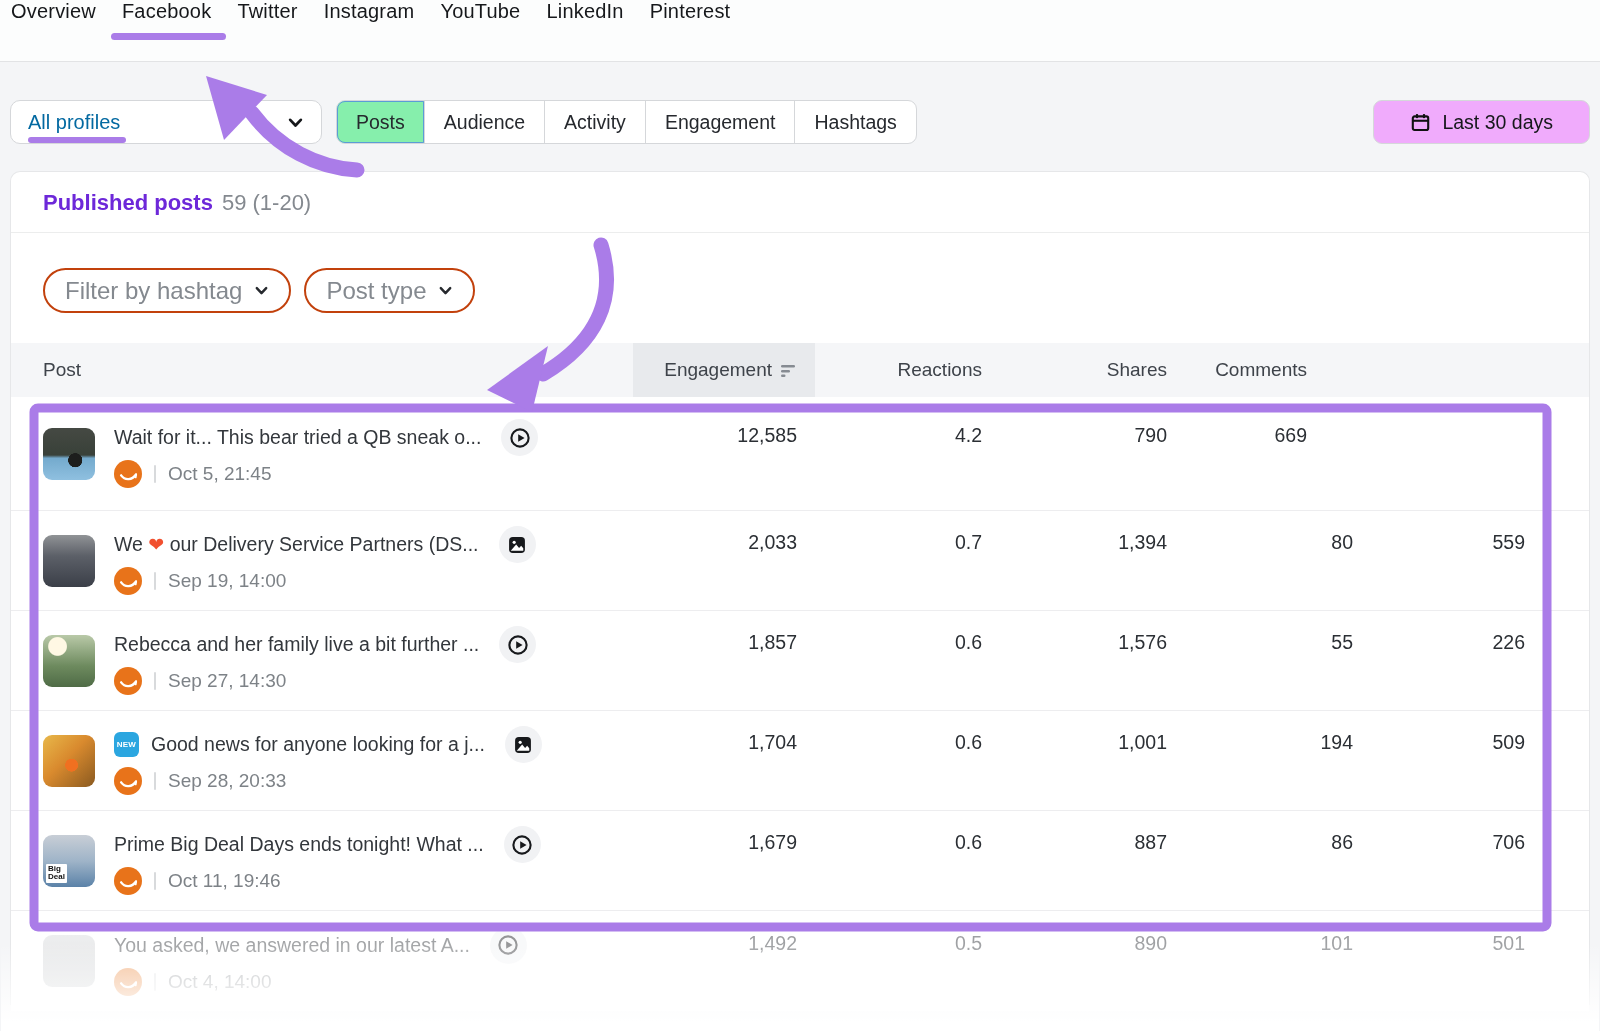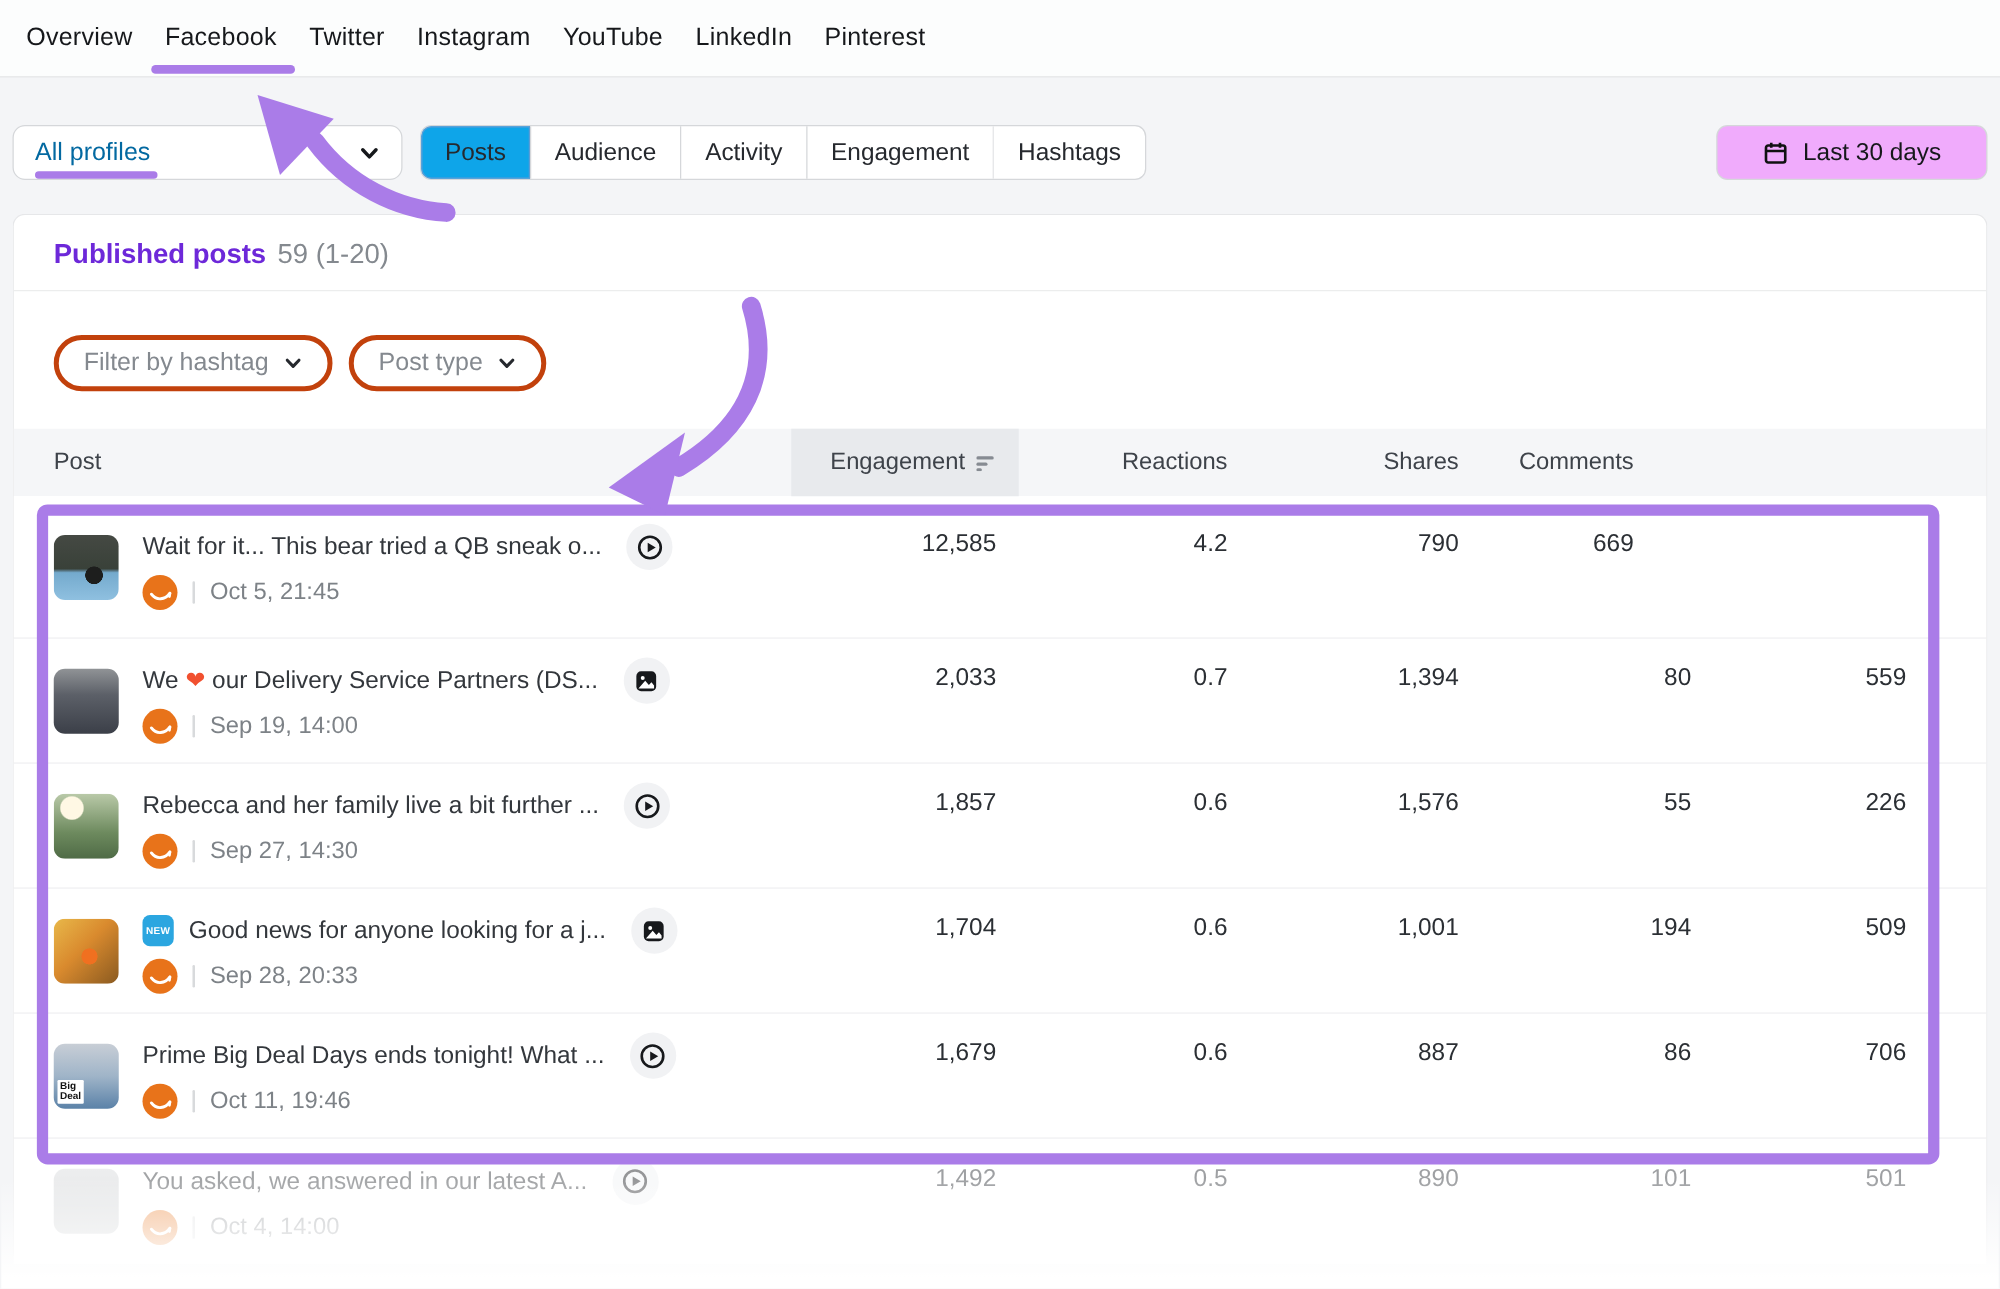--- a/index.html
+++ b/index.html
@@ -15,21 +15,21 @@
   html,body{width:1600px;height:1031px;}
   body{
     position:relative;overflow:hidden;
     background:#f4f5f7;
     font-family:"Liberation Sans","DejaVu Sans",sans-serif;
     color:var(--txt);
   }
   
   .topnav{
     height:62px;background:#fcfdfd;border-bottom:1px solid #e2e3e5;
-    display:flex;align-items:center;padding-left:21px;overflow:visible;
+    display:flex;align-items:flex-start;padding-left:11px;overflow:visible;
   }
   .nav-item{
     font-size:20px;letter-spacing:.2px;color:#16181b;padding:0 13px;
     position:relative;cursor:pointer;white-space:nowrap;
   }
   .nav-item:first-child{padding-left:0;}
   .nav-item.annotated::after{
     content:"";position:absolute;left:2px;right:-2px;bottom:-17px;height:7px;
     background:var(--purple);border-radius:4px;z-index:60;
   }
@@ -50,43 +50,43 @@
     margin-left:14px;height:44px;background:#fff;border:1px solid var(--border);
     border-radius:9px;display:flex;align-items:stretch;
   }
   .tab{
     font-size:19.5px;color:#26292e;display:flex;align-items:center;
     padding:0 19px;border-left:1px solid var(--border);cursor:pointer;white-space:nowrap;
   }
   .tab:first-child{border-left:none;border-radius:8px 0 0 8px;}
   .tab:last-child{border-radius:0 8px 8px 0;}
   .tab.active{
-    background:#0ea5e9;outline:1px solid #5b9cd6;outline-offset:-1px;
+    background:#86efac;outline:1px solid #5b9cd6;outline-offset:-1px;
   }
   .spacer{flex:1;}
   .date-btn{
     height:44px;background:#f0abfc;border:1px solid var(--border);border-radius:9px;
     display:flex;align-items:center;gap:11px;padding:0 36px;font-size:19.5px;
     color:#16181b;cursor:pointer;
   }
   
   .card{
     margin:27px 10px 0;background:#fff;border:1px solid var(--card-border);
     border-bottom:none;border-radius:10px 10px 0 0;height:834px;position:relative;
   }
   .card-header{
     padding:18px 32px 16px;border-bottom:1px solid #eceded;
     display:flex;align-items:baseline;gap:9px;
   }
   .card-title{font-size:22px;font-weight:700;color:#6d28d9;}
   .card-count{font-size:22px;color:var(--gray);}
   .filters{padding:35px 32px 30px;display:flex;gap:13px;}
   .pill{
-    height:45px;border:4px solid #c2410c;border-radius:23px;background:#fff;
-    display:flex;align-items:center;gap:12px;padding:0 20px;font-size:20px;
+    height:45px;border:2px solid #c2410c;border-radius:23px;background:#fff;
+    display:flex;align-items:center;gap:12px;padding:0 20px;font-size:24px;
     color:#84898f;cursor:pointer;
   }
   .pill .chev{width:15px;height:15px;}
   
   .grid{display:grid;grid-template-columns:1fr 182px 185px 185px 186px 218px;}
   .thead{height:54px;background:#f5f6f8;}
   .th{
     font-size:19px;color:var(--txt-soft);display:flex;align-items:center;
     justify-content:flex-end;padding-right:18px;white-space:nowrap;
   }

